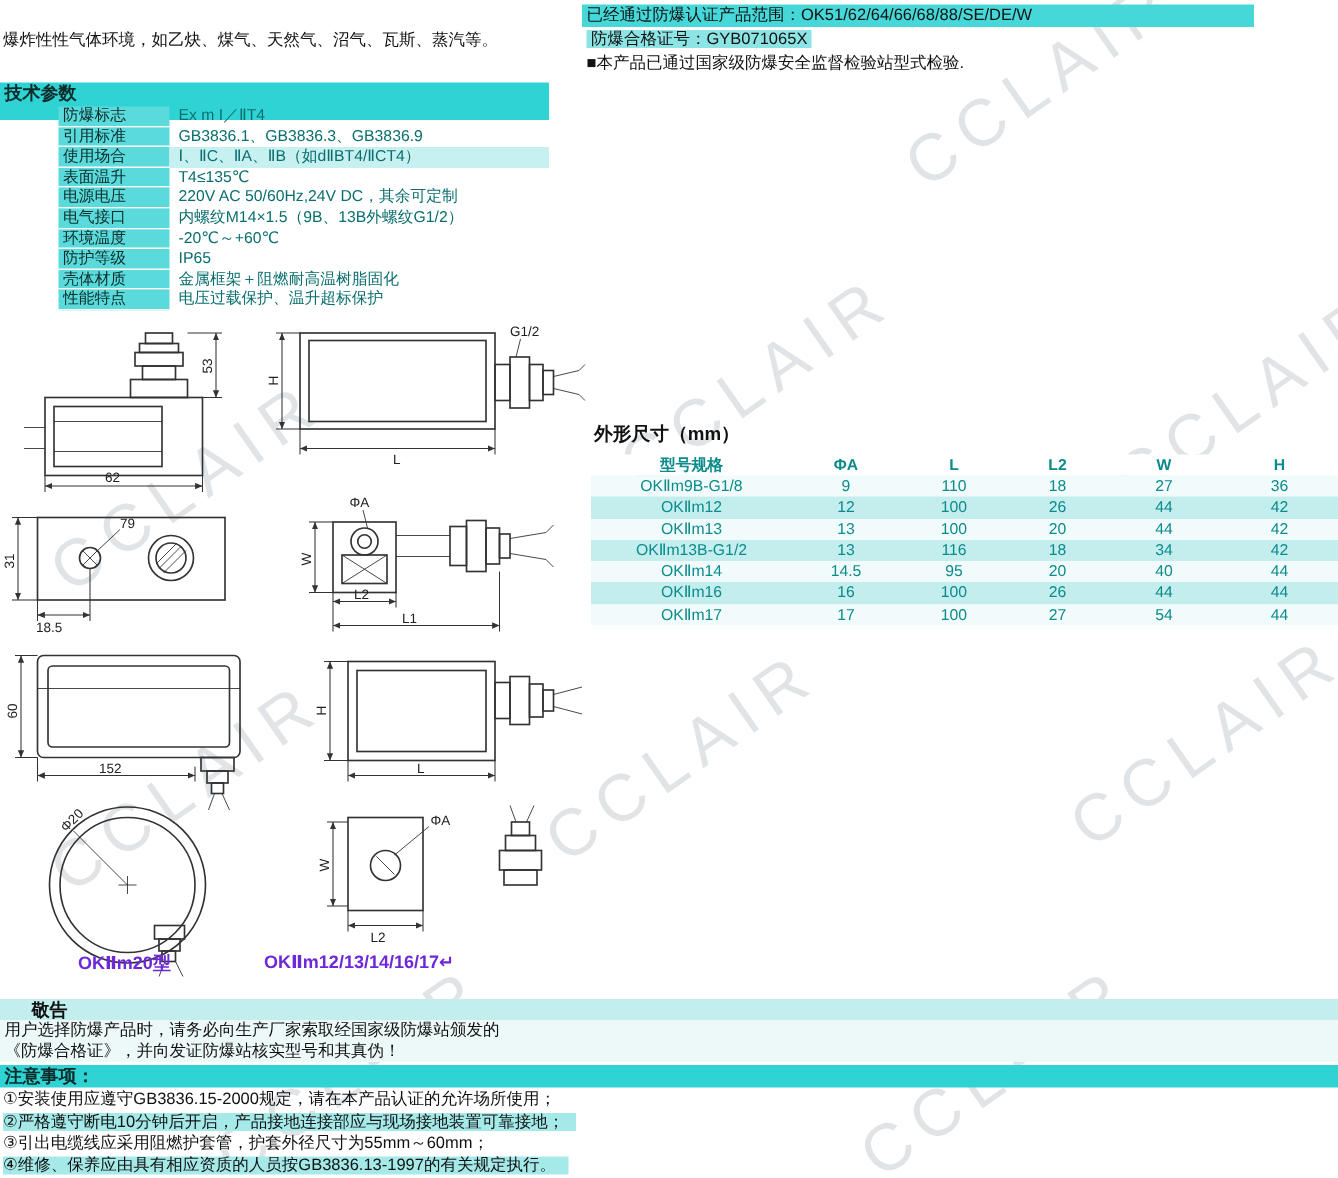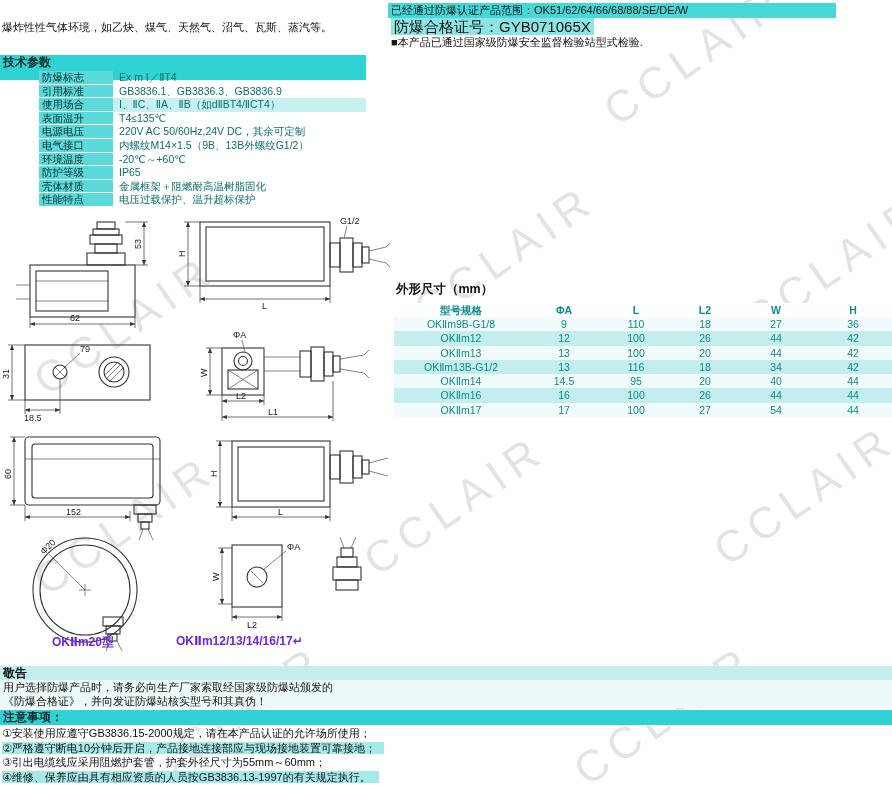--- a/index.html
+++ b/index.html
@@ -12,42 +12,42 @@
   .wm-layer { position:absolute; inset:0; z-index:0; pointer-events:none; }
   .wm {
     position:absolute; font-size:44px; letter-spacing:8px; color:#c7ced2;
     opacity:.55; transform:rotate(-35deg); white-space:nowrap; font-weight:500;
   }
   .layer { position:absolute; z-index:1; }
   .bar { background:#2fd3d3; font-weight:bold; font-size:12px; line-height:15px; padding-left:3px; color:#0c2b2b; }
   .app-title { top:3px; left:0; width:366px; height:15px; }
   .app-text  { top:20px; left:2px; width:386px; font-size:11px; line-height:15px; }
   .cert1 { top:3px; left:388px; width:448px; height:15px; background:#46d8d8; font-size:11px; line-height:15px; padding-left:3px; }
-  .cert2 { top:19px; left:388px; width:504px; font-size:15px; line-height:15px; padding-left:3px; }
+  .cert2 { top:19px; left:388px; width:504px; font-size:11px; line-height:15px; padding-left:3px; }
   .cert2 span { background:#8ce4e4; padding:0 3px; }
   .cert3 { top:35px; left:388px; width:504px; font-size:11px; line-height:15px; padding-left:3px; }
   .tech-title { top:55px; left:0; width:366px; height:25px; }
   .params { top:71px; left:0; width:366px; font-size:10.5px;padding-left:39px; }
   .param-row { display:flex; height:13.6px; line-height:13.6px; }
   .param-label { width:74px; background:#5adada; padding-left:3px; border-bottom:1px solid #fff; color:#0c2b2b; }
   .param-value { flex:1; padding-left:6px; color:#0a6e6e; white-space:nowrap; overflow:hidden; }
   .param-row.hl .param-value { background:#c7f0f0; }
   .dims-title { top:281px; left:396px; font-size:12.5px; font-weight:bold; }
   .dims { top:303px; left:394px; width:498px; font-size:10.5px; color:#0b8b8b; }
   .dims-header { display:flex; height:14px; line-height:14px; background:#ffffff; }
   .dims-header .dcell { font-weight:bold; }
   .dims-row { display:flex; height:14.3px; line-height:14.3px; background:#f2fbfb; }
   .dims-row.alt { background:#c4eeee; }
   .dcell { text-align:center; white-space:nowrap; overflow:hidden; }
   .c0 { width:134px; } .c1 { width:72px; } .c2 { width:72px; }
   .c3 { width:66px; } .c4 { width:76px; } .c5 { width:78px; }
   .caption { font-size:12px; font-weight:bold; color:#6d28d9; }
   .cap1 { top:634px; left:52px; }
   .cap2 { top:634px; left:176px; }
-  .notice-title { top:666px; left:0; width:892px; height:14px; background:#c3eeee; font-weight:bold; font-size:12px; line-height:14px; padding-left:3px; }
+  .notice-title { top:666px; left:0; width:892px; height:14px; background:#c3eeee; font-weight:bold; font-size:12px; line-height:14px; padding-left:21px; }
   .notice-line { left:0; width:892px; height:14px; background:#edf9f9; font-size:11px; line-height:14px; padding-left:3px; }
   .nl1 { top:680px; } .nl2 { top:694px; }
   .prec-title { top:710px; left:0; width:892px; height:15px; }
   .prec { top:726px; left:0; width:892px; font-size:11px; }
   .prec-item { height:14.5px; line-height:14.5px; padding-left:2px; white-space:nowrap; }
   .prec-item .hl { background:#a5e9e9; padding-right:8px; }
   svg .ol { fill:none; stroke:#333; stroke-width:1.1; }
   svg .dl { stroke:#333; stroke-width:.7; }
   svg .thin { stroke:#333; stroke-width:.6; }
   svg .dt { font-size:9px; fill:#222; font-family:"Liberation Sans","DejaVu Sans",sans-serif; }

